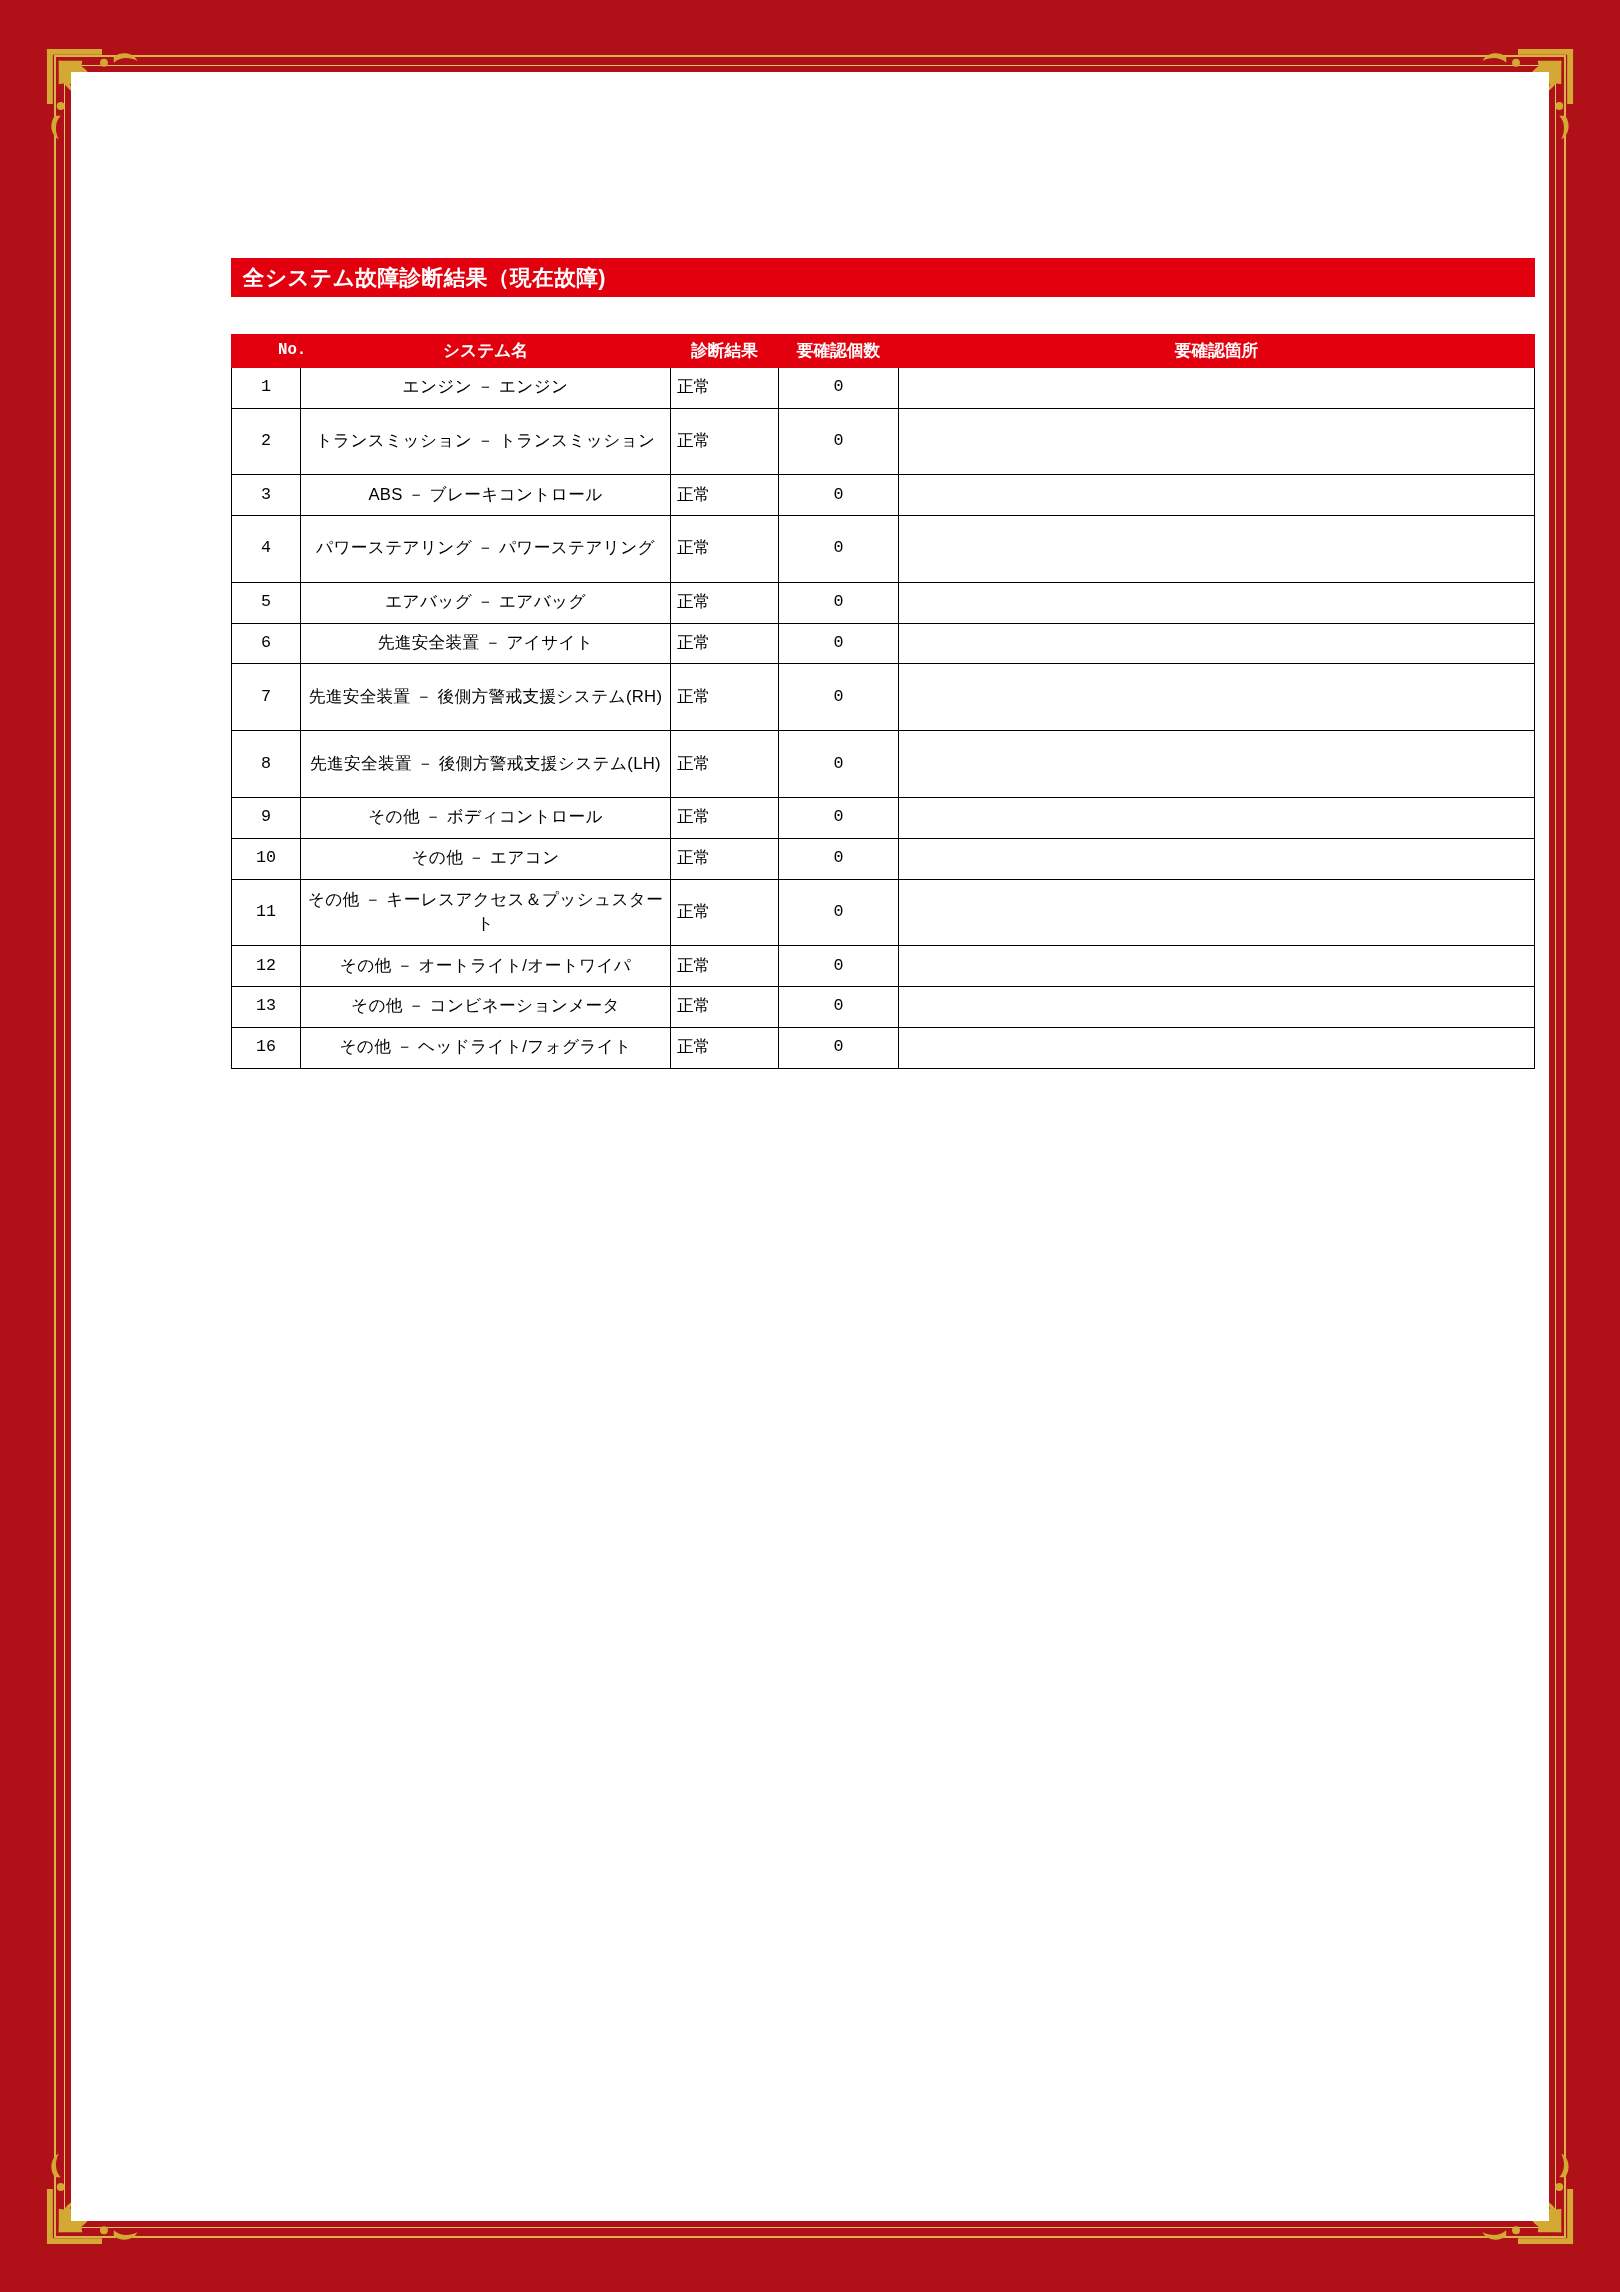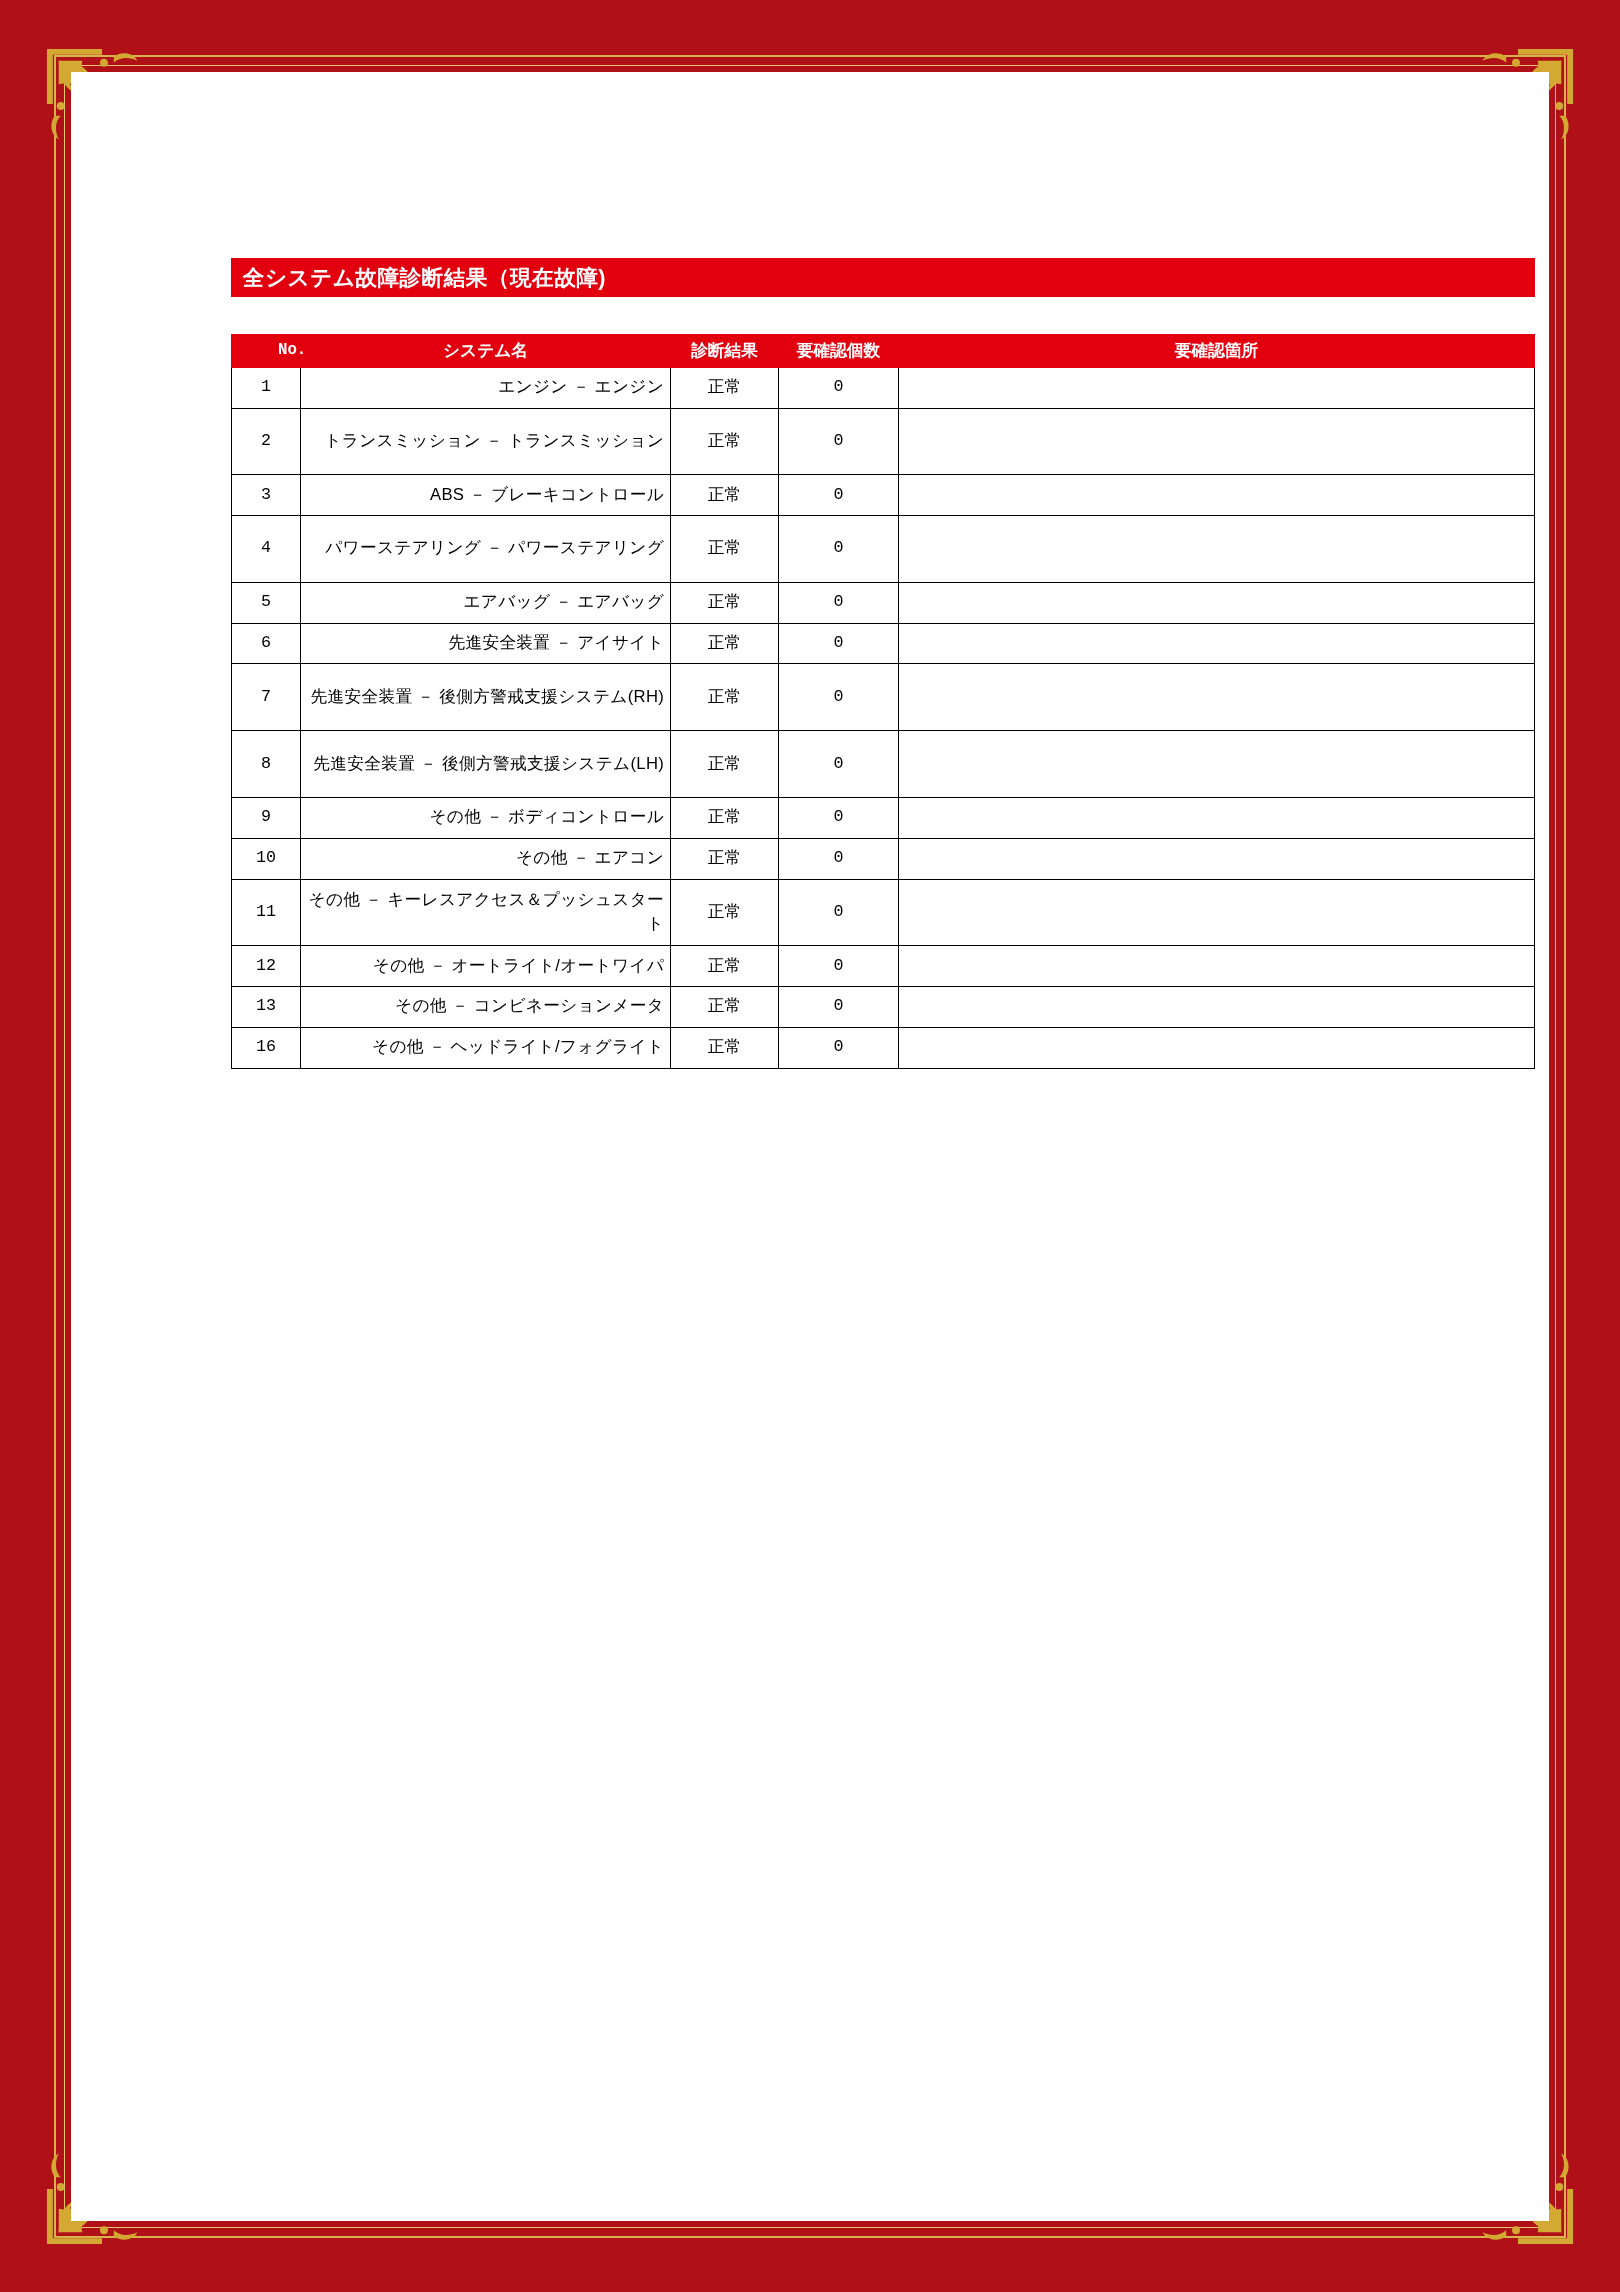--- a/index.html
+++ b/index.html
@@ -116,26 +116,26 @@
     vertical-align: middle;
     color: #000000;
     line-height: 1.45;
   }
   td.cell-no {
     text-align: center;
     font-family: "Liberation Mono", monospace;
     font-size: 16.7px;
   }
   td.cell-sys {
-    text-align: right;
+    text-align: center;
     font-size: 16.7px;
     letter-spacing: 0.3px;
   }
   td.cell-res {
-    text-align: center;
+    text-align: left;
     font-size: 16.7px;
   }
   td.cell-cnt {
     text-align: center;
     font-family: "Liberation Mono", monospace;
     font-size: 16.7px;
   }
   td.cell-loc {
     text-align: left;
   }

